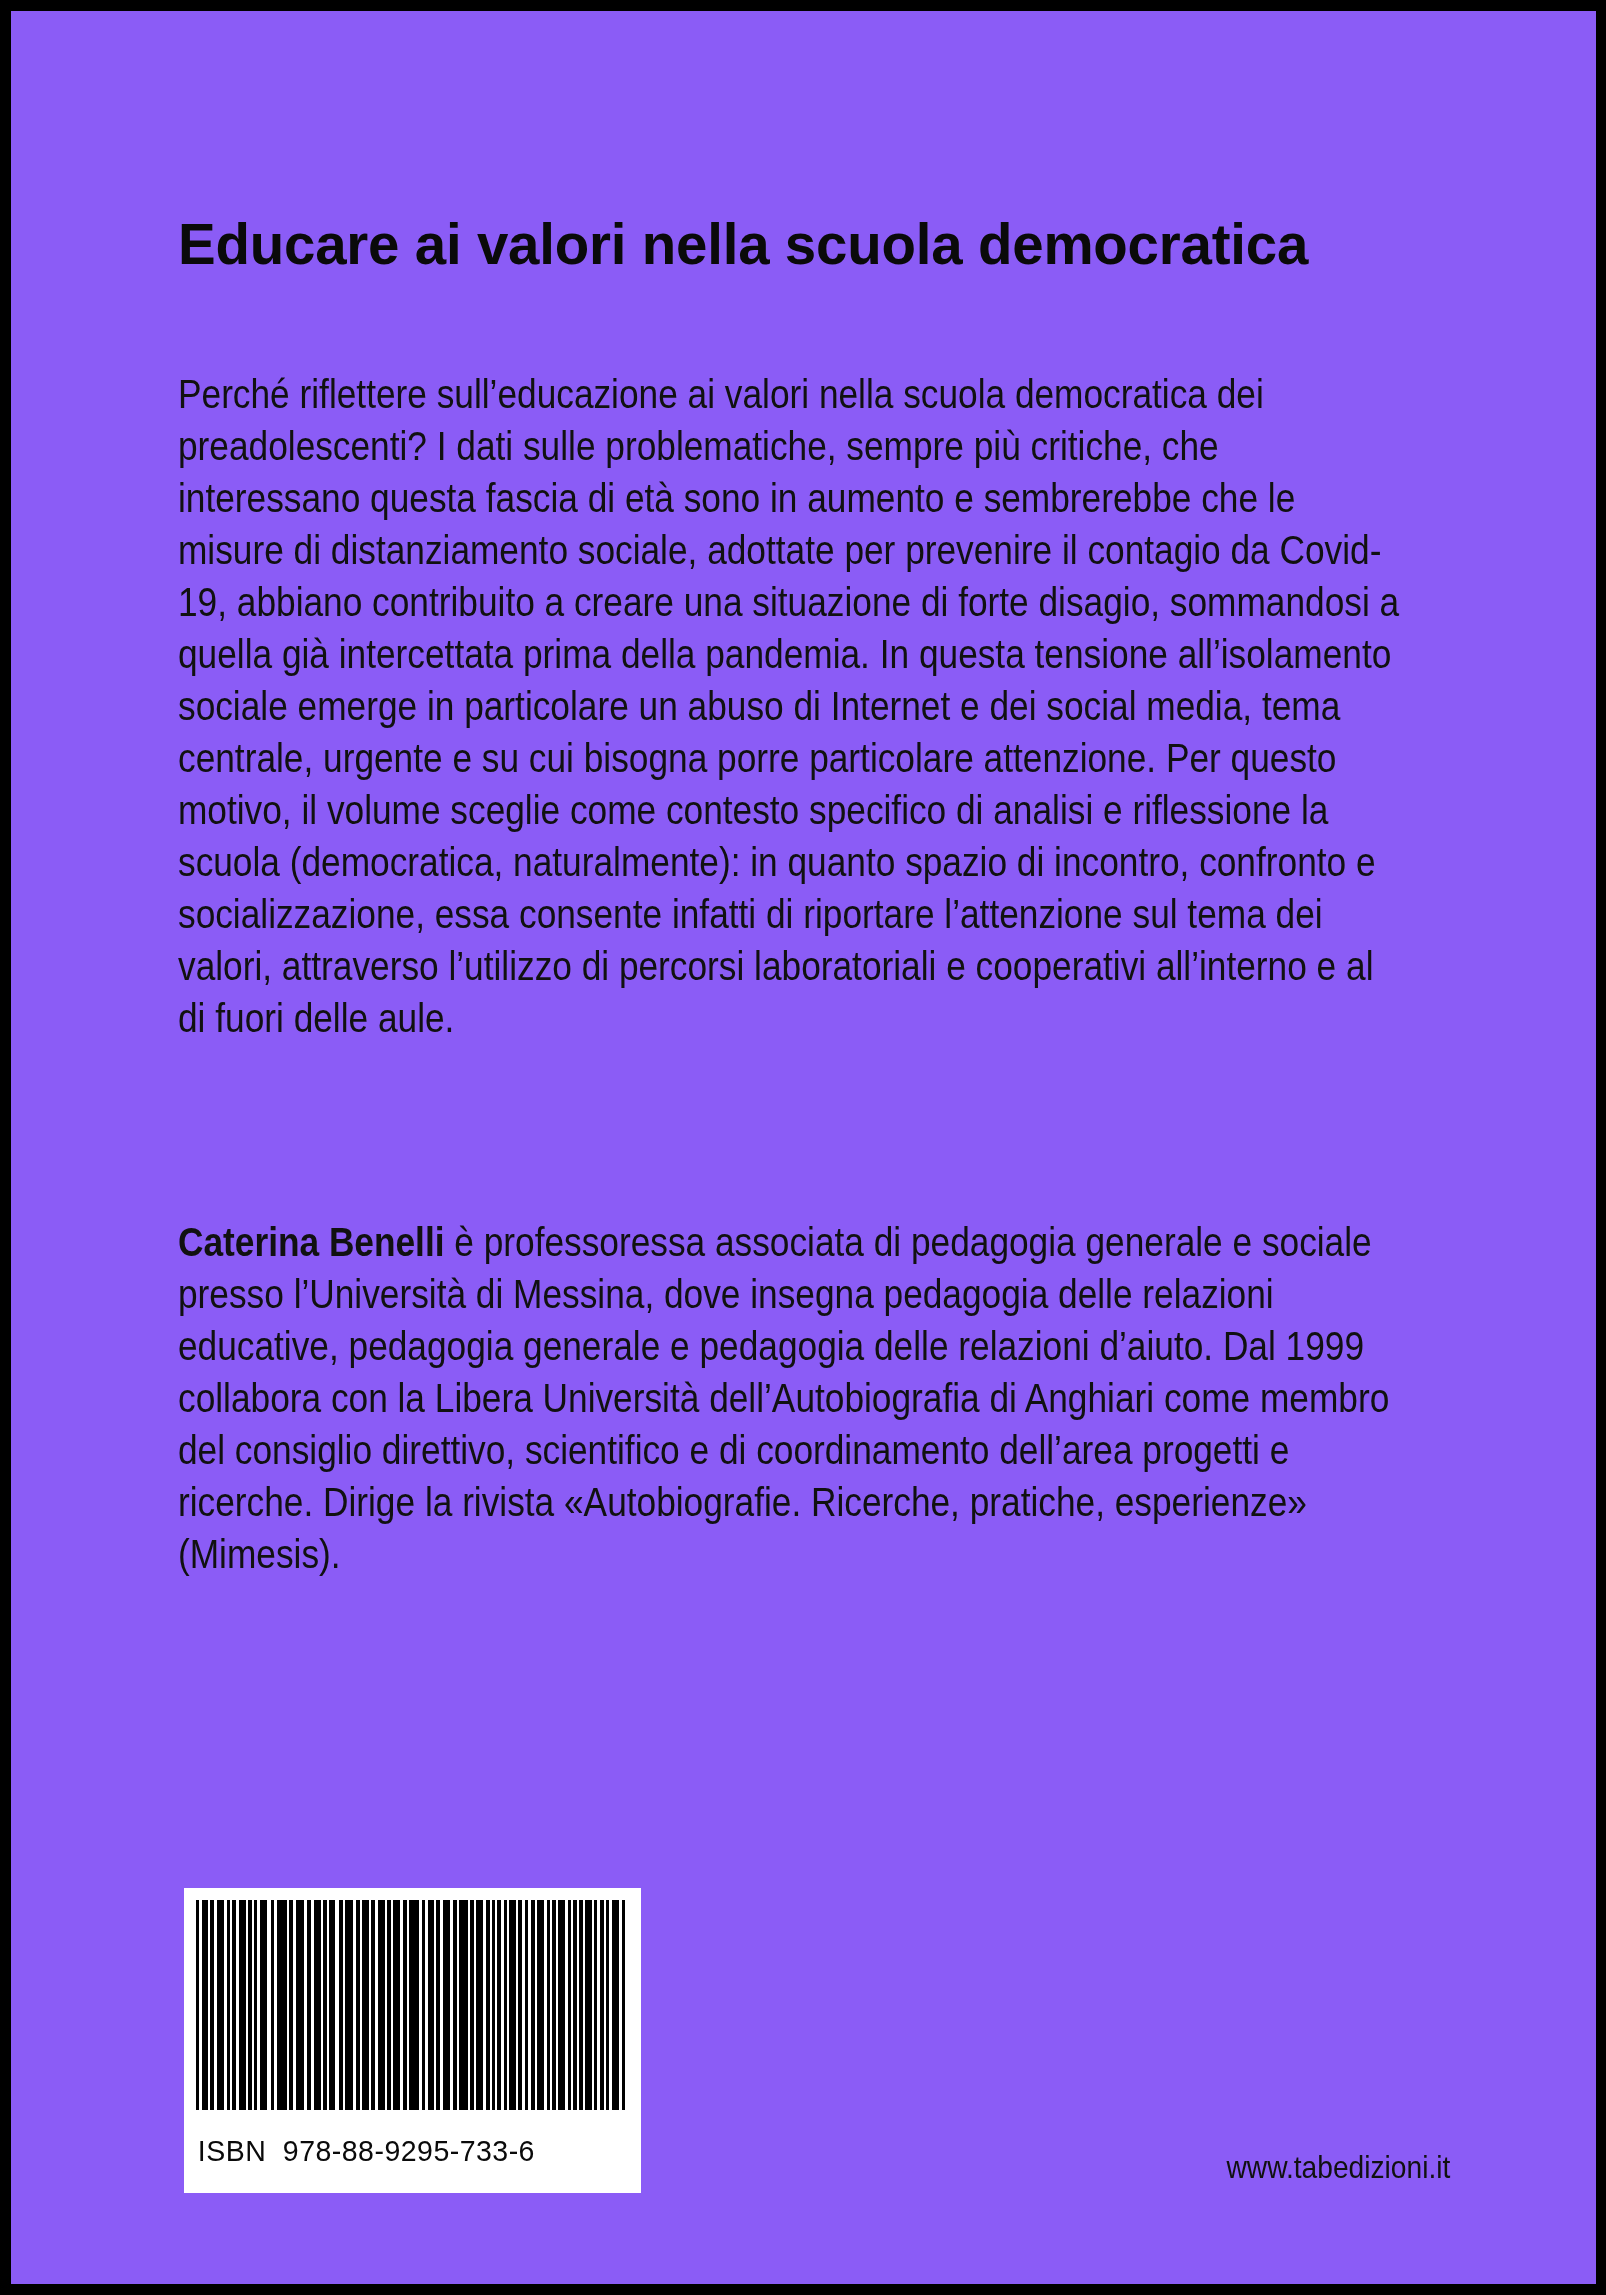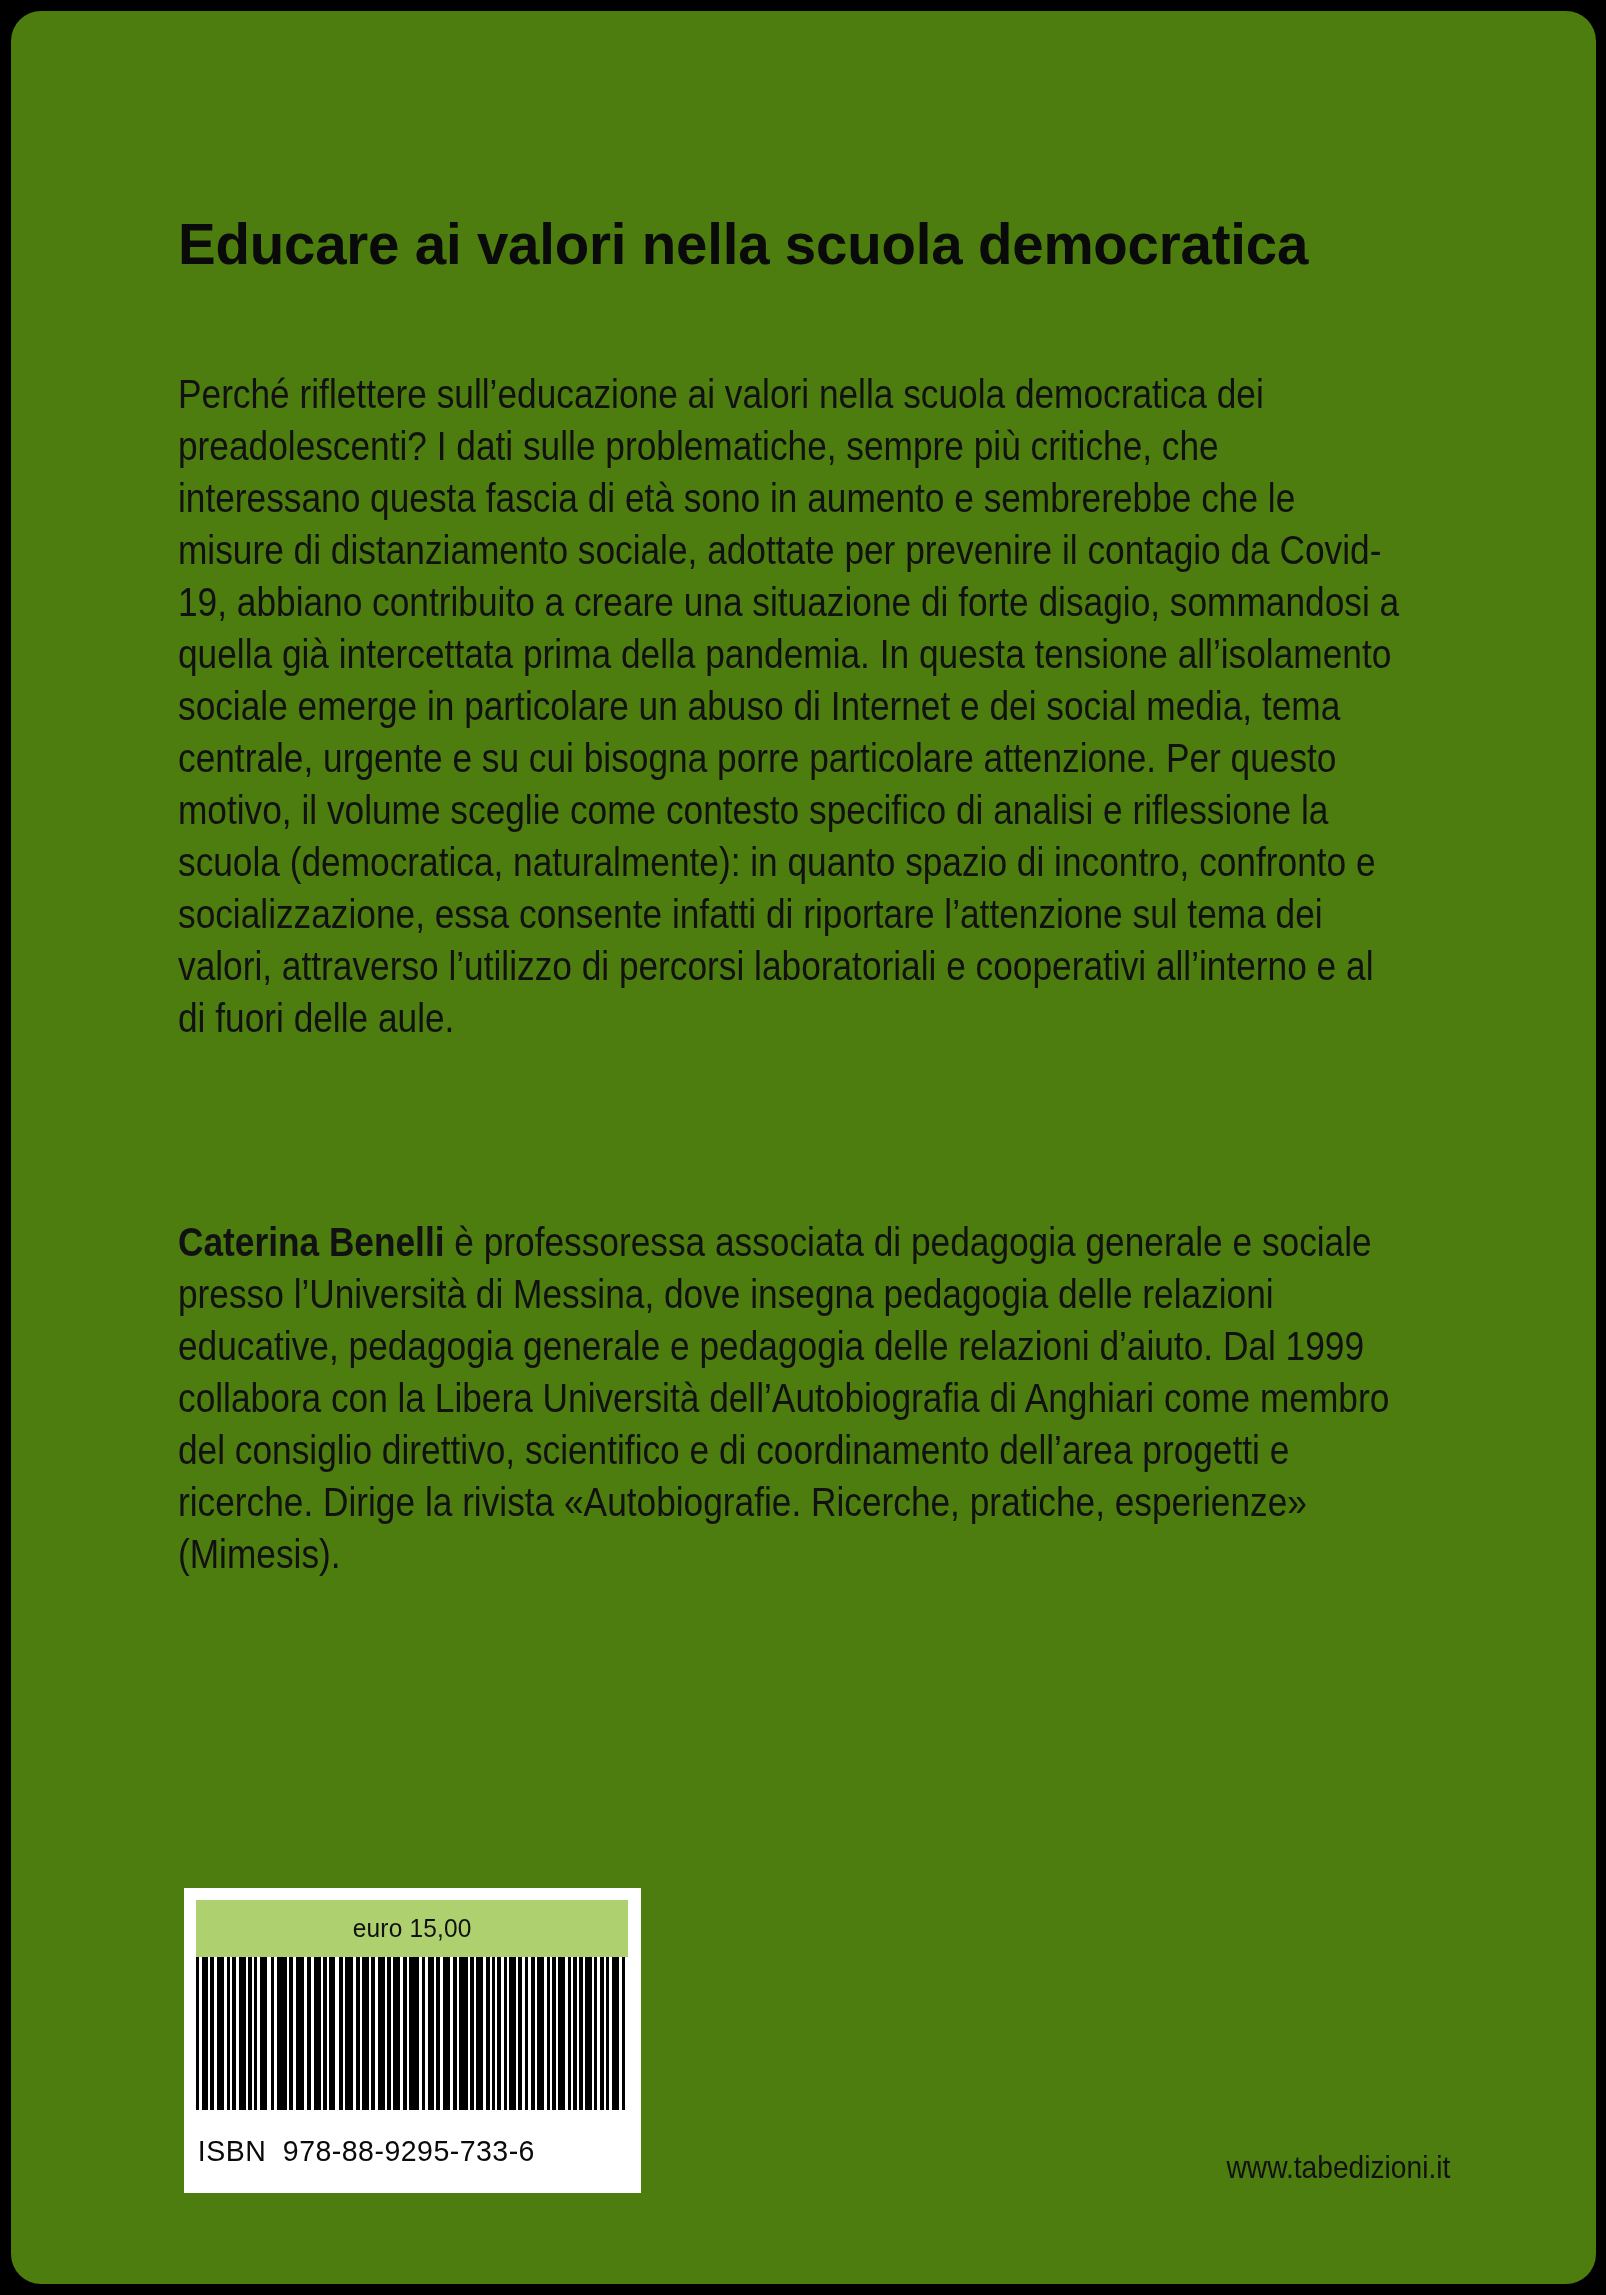--- a/index.html
+++ b/index.html
@@ -15,24 +15,23 @@
     background: #000000;
     box-sizing: border-box;
     padding: 10.7px;
     overflow: hidden;
   }
 
   .cover-inner {
     position: relative;
     width: 100%;
     height: 100%;
-    background: #4d7c0f;
+    background: #8b5cf6;
     box-sizing: border-box;
     overflow: hidden;
-    border-radius: 30px;
   }
 
   
   .title {
     position: absolute;
     left: 167px;
     top: 202px;
     width: 1273px;
     font-family: "Liberation Sans", "DejaVu Sans", sans-serif;
     font-weight: bold;
@@ -158,23 +157,20 @@
 
     <div class="title">Educare ai valori nella scuola democratica</div>
 
     <div class="blurb">Perché riflettere sull’educazione ai valori nella scuola democratica dei preadolescenti? I dati sulle problematiche, sempre più critiche, che interessano questa fascia di età sono in aumento e sembrerebbe che le misure di distanziamento sociale, adottate per prevenire il contagio da Covid-19, abbiano contribuito a creare una situazione di forte disagio, sommandosi a quella già intercettata prima della pandemia. In questa tensione all’isolamento sociale emerge in particolare un abuso di Internet e dei social media, tema centrale, urgente e su cui bisogna porre particolare attenzione. Per questo motivo, il volume sceglie come contesto specifico di analisi e riflessione la scuola (democratica, naturalmente): in quanto spazio di incontro, confronto e socializzazione, essa consente infatti di riportare l’attenzione sul tema dei valori, attraverso l’utilizzo di percorsi laboratoriali e cooperativi all’interno e al di fuori delle aule.</div>
 
     <div class="bio">
       <span class="author-name">Caterina Benelli</span><span> è professoressa associata di pedagogia generale e sociale presso l’Università di Messina, dove insegna pedagogia delle relazioni educative, pedagogia generale e pedagogia delle relazioni d’aiuto. Dal 1999 collabora con la Libera Università dell’Autobiografia di Anghiari come membro del consiglio direttivo, scientifico e di coordinamento dell’area progetti e ricerche. Dirige la rivista «Autobiografie. Ricerche, pratiche, esperienze» (Mimesis).</span>
     </div>
 
     <div class="barcode-box">
-      <div class="price-band">
-        <span class="price-text">euro 15,00</span>
-      </div>
       <div class="bars">
           <span style="width: 0.725953%; background: rgb(0, 0, 0);"></span>
           <span style="width: 0.544465%; background: rgb(255, 255, 255);"></span>
           <span style="width: 1.45191%; background: rgb(0, 0, 0);"></span>
           <span style="width: 0.544465%; background: rgb(255, 255, 255);"></span>
           <span style="width: 0.907441%; background: rgb(0, 0, 0);"></span>
           <span style="width: 0.725953%; background: rgb(255, 255, 255);"></span>
           <span style="width: 1.63339%; background: rgb(0, 0, 0);"></span>
           <span style="width: 0.544465%; background: rgb(255, 255, 255);"></span>
           <span style="width: 0.725953%; background: rgb(0, 0, 0);"></span>

